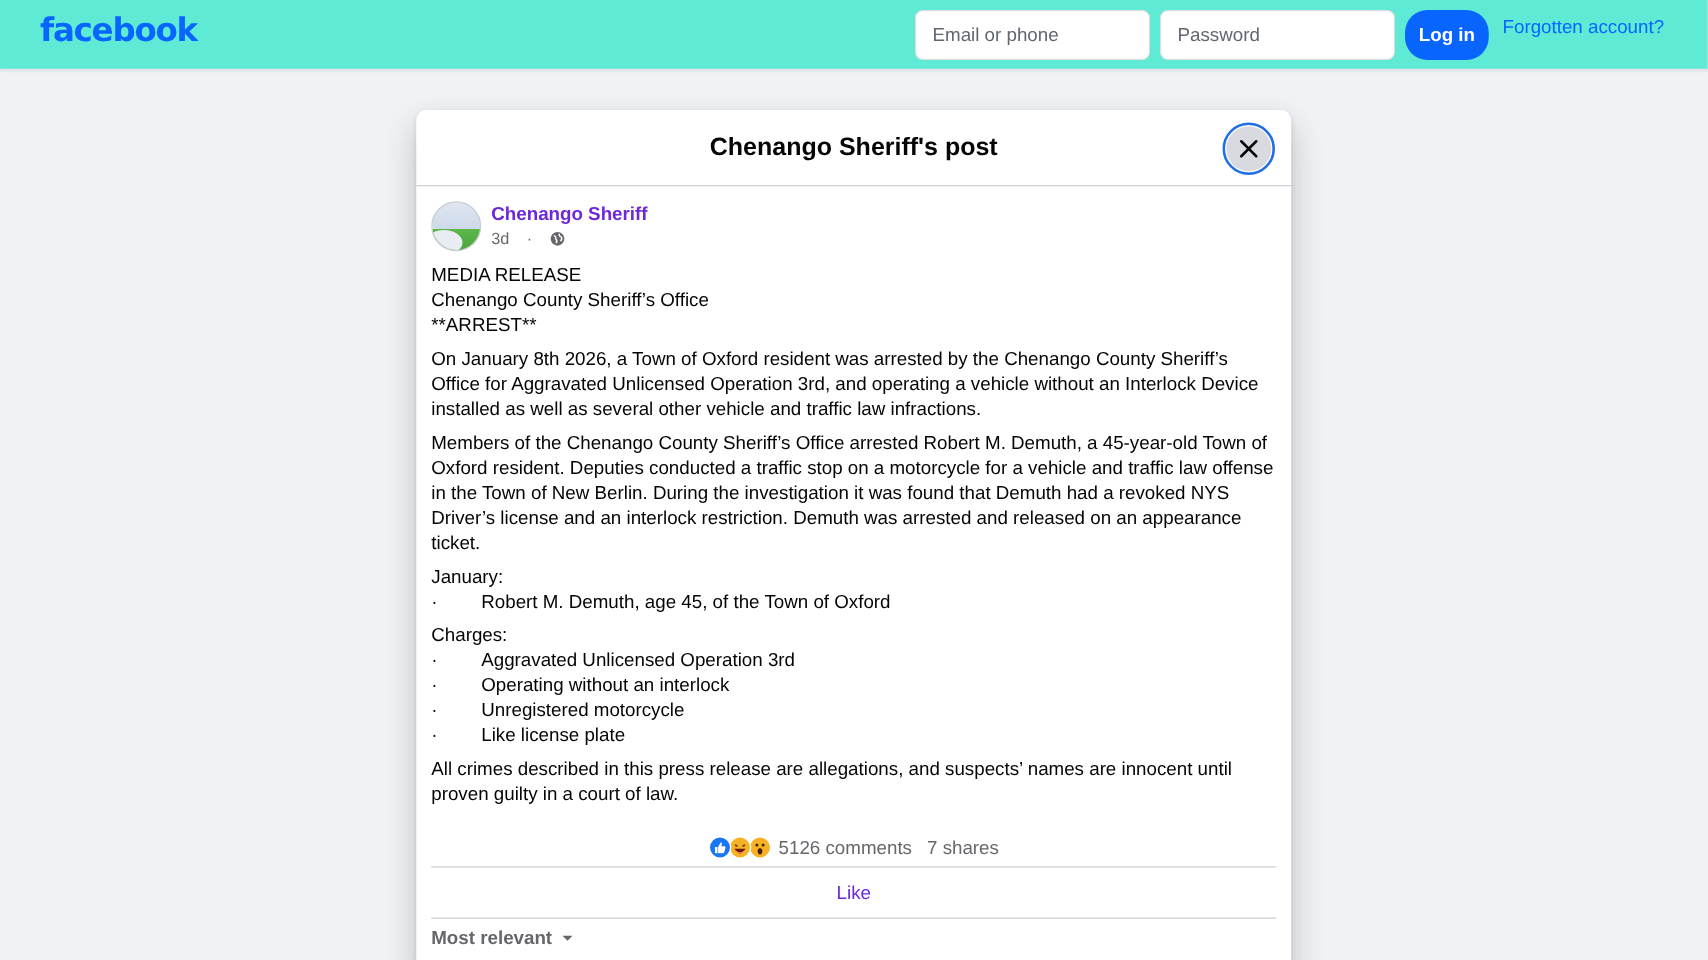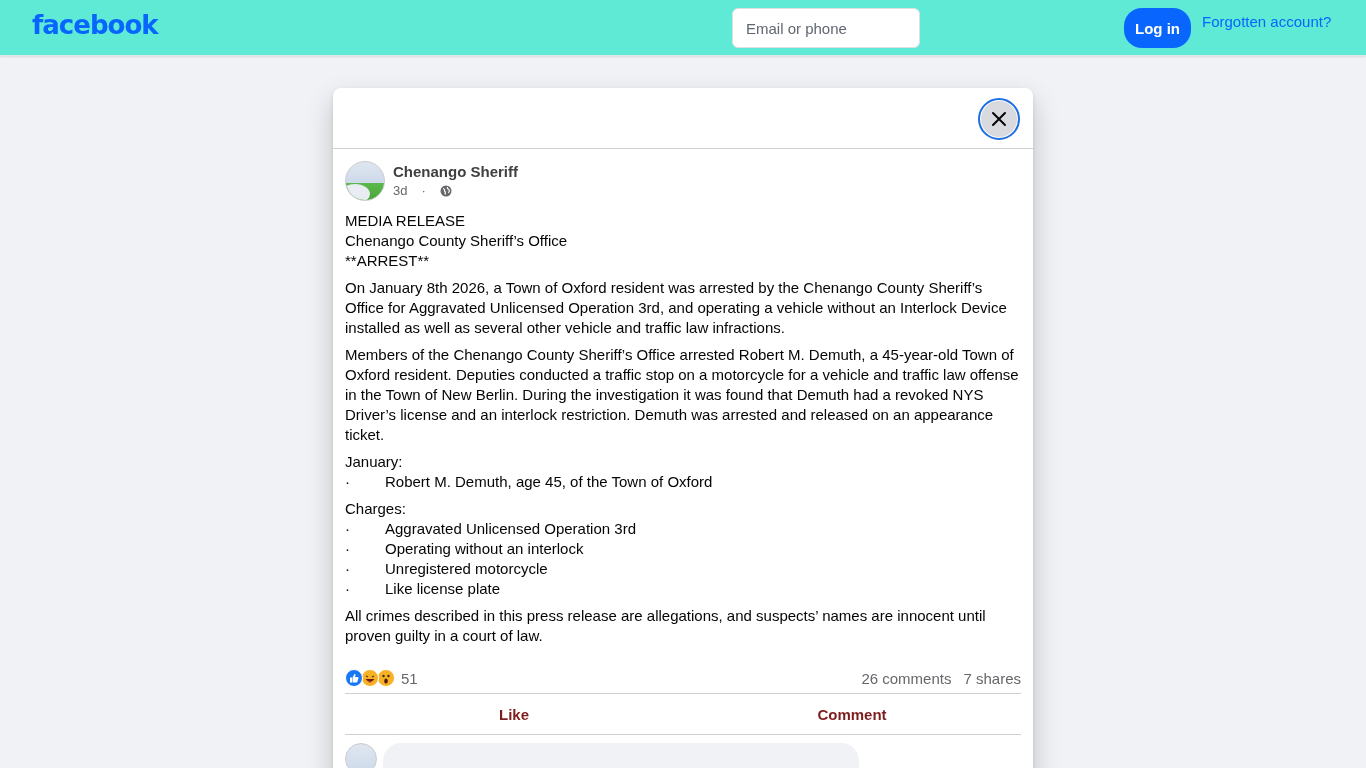--- a/index.html
+++ b/index.html
@@ -69,49 +69,49 @@
     .avatar {
       width: 40px; height: 40px; border-radius: 50%;
       background: linear-gradient(180deg, #dfe6f0 0%, #cdd9ea 55%, #5cb84a 56%, #4aa63a 100%);
       border: 1px solid #c9ccd1; position: relative; overflow: hidden;
     }
     .avatar::after {
       content: ""; position: absolute; left: -6px; top: 22px; width: 30px; height: 20px;
       background: #e9edf3; border-radius: 50%;
     }
     .author-block { margin-left: 8px; margin-top: 1px; }
-    .author-name { font-weight: bold; font-size: 15px; color: #404040; line-height: 19px; }
+    .author-name { font-weight: bold; font-size: 15px; color: #6d28d9; line-height: 19px; }
     .post-meta { font-size: 13px; color: #65676b; display: flex; align-items: center; gap: 14px; line-height: 16px; margin-top: 2px; }
     .post-body { margin-top: 8px; font-size: 15px; line-height: 20px; color: #050505; }
     .post-body p { margin-bottom: 7px; }
     .post-body .line { display: block; }
     .bullet-row { display: flex; }
     .bullet { width: 40px; }
 
     .stats {
-      display: flex; justify-content: space-between; align-items: center;
+      display: flex; justify-content: center; align-items: center;
       height: 30px; margin-top: 17px;
     }
     .reactions { display: flex; align-items: center; }
     .react-icon {
       width: 18px; height: 18px; border-radius: 50%;
       border: 1px solid #fff; margin-right: -2px;
       display: inline-flex; align-items: center; justify-content: center;
       font-size: 11px; line-height: 1;
     }
     .react-like { background: #1877f2; color: #fff; z-index: 3; }
     .react-haha { background: #f7b125; z-index: 2; }
     .react-wow { background: #f7b125; z-index: 1; }
     .react-count { margin-left: 8px; font-size: 15px; color: #65676b; }
     .stat-right { font-size: 15px; color: #65676b; display: flex; gap: 12px; }
     .divider { height: 1px; background: #ced0d4; }
     .actions { display: flex; height: 40px; }
     .action-btn {
       flex: 1; display: flex; align-items: center; justify-content: center;
-      font-size: 15px; color: #7f1d1d; font-weight: 700;
+      font-size: 15px; color: #6d28d9; font-weight: 400;
     }
     .sort-row {
       display: flex; align-items: center; height: 30px; margin-top: 0px;
       font-size: 15px; color: #65676b; font-weight: bold;
     }
     .comment-row { display: flex; align-items: flex-start; margin-top: 8px; }
     .comment-avatar {
       width: 32px; height: 32px; border-radius: 50%;
       background: linear-gradient(180deg, #dfe6f0 0%, #cdd9ea 100%);
       border: 1px solid #c9ccd1;
@@ -120,26 +120,28 @@
       margin-left: 6px; width: 476px; height: 40px;
       background: #f0f2f5; border-radius: 18px;
     }
   </style>
 </head>
 <body>
 
 <div class="topbar">
   <div class="logo">facebook</div>
   <input class="login-input email-input" type="text" placeholder="Email or phone" style="">
+  <input class="login-input password-input" type="password" placeholder="Password" style="">
   <button class="login-btn">Log in</button>
   <a class="forgot-link">Forgotten account?</a>
 </div>
 
 <div class="modal">
   <div class="modal-header">
+    <div class="modal-title">Chenango Sheriff's post</div>
     <div class="close-btn">
       <svg width="16" height="16" viewBox="0 0 16 16">
         <path d="M2 2 L14 14 M14 2 L2 14" stroke="#050505" stroke-width="2" stroke-linecap="round"></path>
       </svg>
     </div>
   </div>
 
   <div class="post">
     <div class="post-head">
       <div class="avatar"></div>
@@ -218,23 +220,28 @@
       </div>
       <div class="stat-right">
         <span>26 comments</span>
         <span>7 shares</span>
       </div>
     </div>
 
     <div class="divider"></div>
     <div class="actions">
       <div class="action-btn">Like</div>
-      <div class="action-btn">Comment</div>
     </div>
     <div class="divider"></div>
 
+    <div class="sort-row">
+      <span>Most relevant</span>
+      <svg width="12" height="12" viewBox="0 0 12 12" style="margin-left:6px">
+        <path d="M2 4.5 L6 8.5 L10 4.5 Z" fill="#65676b"></path>
+      </svg>
+    </div>
 
     <div class="comment-row">
       <div class="comment-avatar"></div>
       <div class="comment-bubble"></div>
     </div>
   </div>
 </div>
 
 </body></html>

